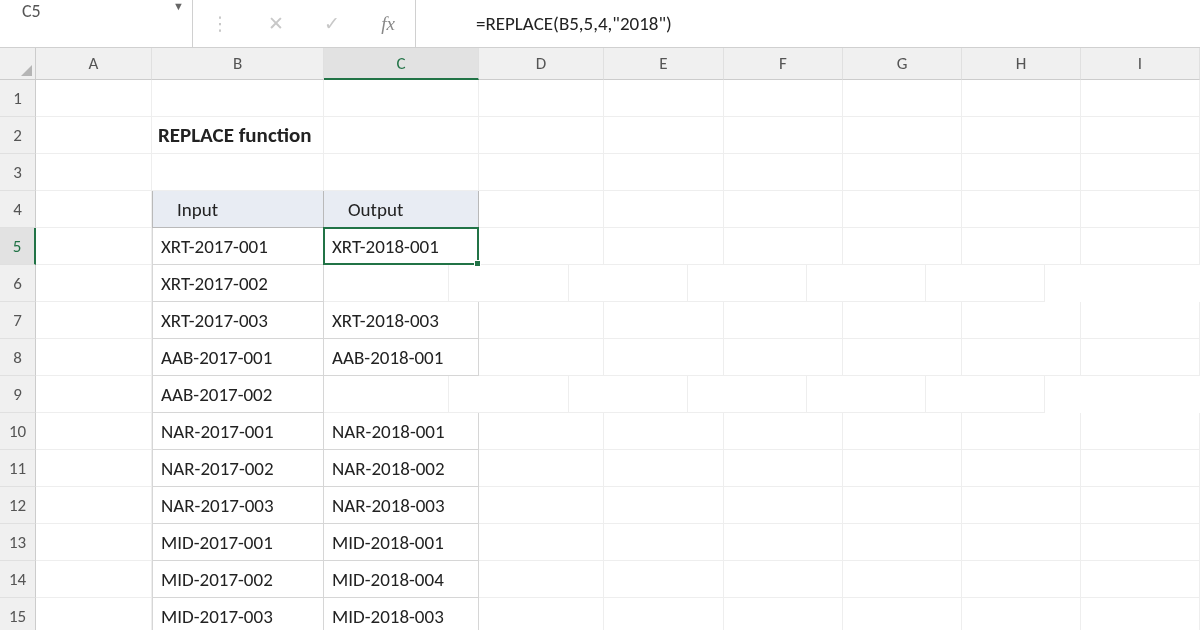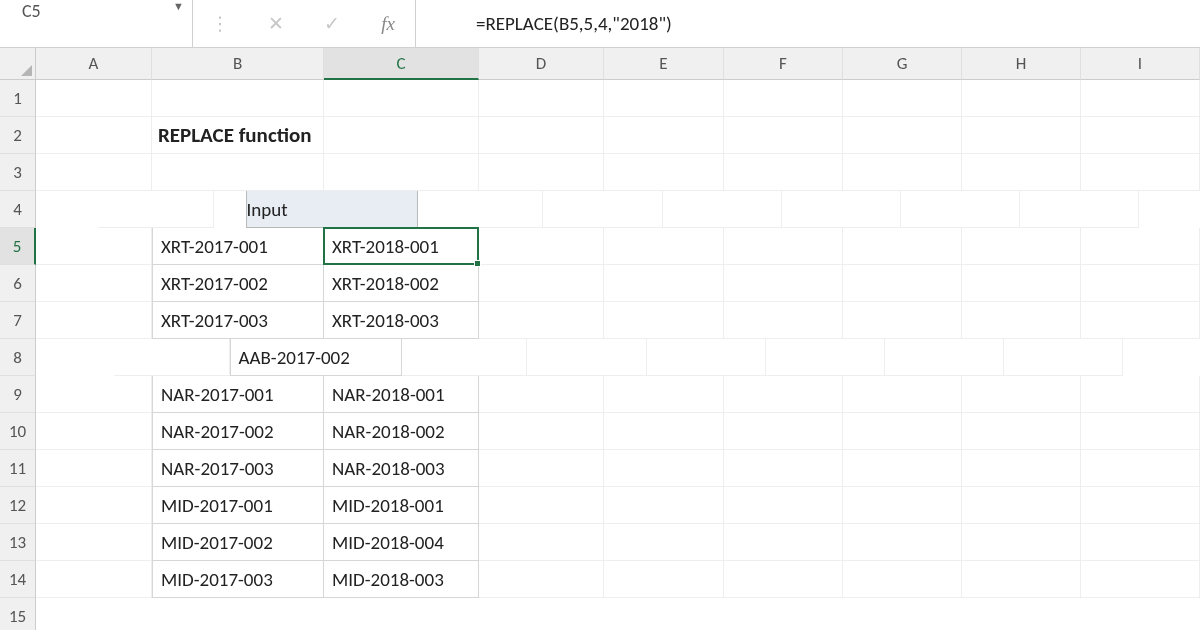--- a/index.html
+++ b/index.html
@@ -116,41 +116,40 @@
   .cB { width: 172px; }
   .cC { width: 155px; }
   .cD { width: 125px; }
   .cE { width: 120px; }
   .cF { width: 119px; }
   .cG { width: 119px; }
   .cH { width: 119px; }
   .cI { width: 119px; }
 
   .rows { position: relative; }
-  .row { display: flex; height: 37px; justify-content: center; }
+  .row { display: flex; height: 37px; }
   .cell {
     border-right: 1px solid #eee;
     border-bottom: 1px solid #eee;
     display: flex; align-items: center;
     padding: 0 6px;
     overflow: visible;
     white-space: nowrap;
   }
   .title-text {
     font-weight: 700;
     font-size: 21px;
     color: #222;
   }
   .data-header {
     background: #e8ecf3;
     border: 1px solid #b9b9b9;
     font-weight: 400;
     color: #222;
-    padding-left: 0;
-    margin-left: 32px;
+    padding-left: 24px;
   }
   .data-cell {
     border: 1px solid #d6d6d6;
     background: #fff;
     padding-left: 8px;
   }
   .row + .row .data-cell,
   .row + .row .data-header { border-top: none; }
   .row .data-cell + .data-cell,
   .row .data-header + .data-header,
@@ -258,20 +257,21 @@
         <div class="cell cE"></div>
         <div class="cell cF"></div>
         <div class="cell cG"></div>
         <div class="cell cH"></div>
         <div class="cell cI"></div>
       </div>
 
       <div class="row">
         <div class="cell cA"></div>
         <div class="cell cB data-header">Input</div>
+        <div class="cell cC data-header">Output</div>
         <div class="cell cD"></div>
         <div class="cell cE"></div>
         <div class="cell cF"></div>
         <div class="cell cG"></div>
         <div class="cell cH"></div>
         <div class="cell cI"></div>
       </div>
 
       <div class="row">
         <div class="cell cA"></div>
@@ -280,32 +280,42 @@
         <div class="cell cD"></div>
         <div class="cell cE"></div>
         <div class="cell cF"></div>
         <div class="cell cG"></div>
         <div class="cell cH"></div>
         <div class="cell cI"></div>
       </div>
       <div class="row">
         <div class="cell cA"></div>
         <div class="cell cB data-cell">XRT-2017-002</div>
-        <div class="cell cC data-cell">XRT-2018-002</div>
         <div class="cell cD"></div>
         <div class="cell cE"></div>
         <div class="cell cF"></div>
         <div class="cell cG"></div>
         <div class="cell cH"></div>
         <div class="cell cI"></div>
       </div>
       <div class="row">
         <div class="cell cA"></div>
         <div class="cell cB data-cell">XRT-2017-003</div>
         <div class="cell cC data-cell">XRT-2018-003</div>
+        <div class="cell cD"></div>
+        <div class="cell cE"></div>
+        <div class="cell cF"></div>
+        <div class="cell cG"></div>
+        <div class="cell cH"></div>
+        <div class="cell cI"></div>
+      </div>
+      <div class="row">
+        <div class="cell cA"></div>
+        <div class="cell cB data-cell">AAB-2017-001</div>
+        <div class="cell cC data-cell">AAB-2018-001</div>
         <div class="cell cD"></div>
         <div class="cell cE"></div>
         <div class="cell cF"></div>
         <div class="cell cG"></div>
         <div class="cell cH"></div>
         <div class="cell cI"></div>
       </div>
       <div class="row">
         <div class="cell cA"></div>
         <div class="cell cB data-cell">AAB-2017-002</div>

